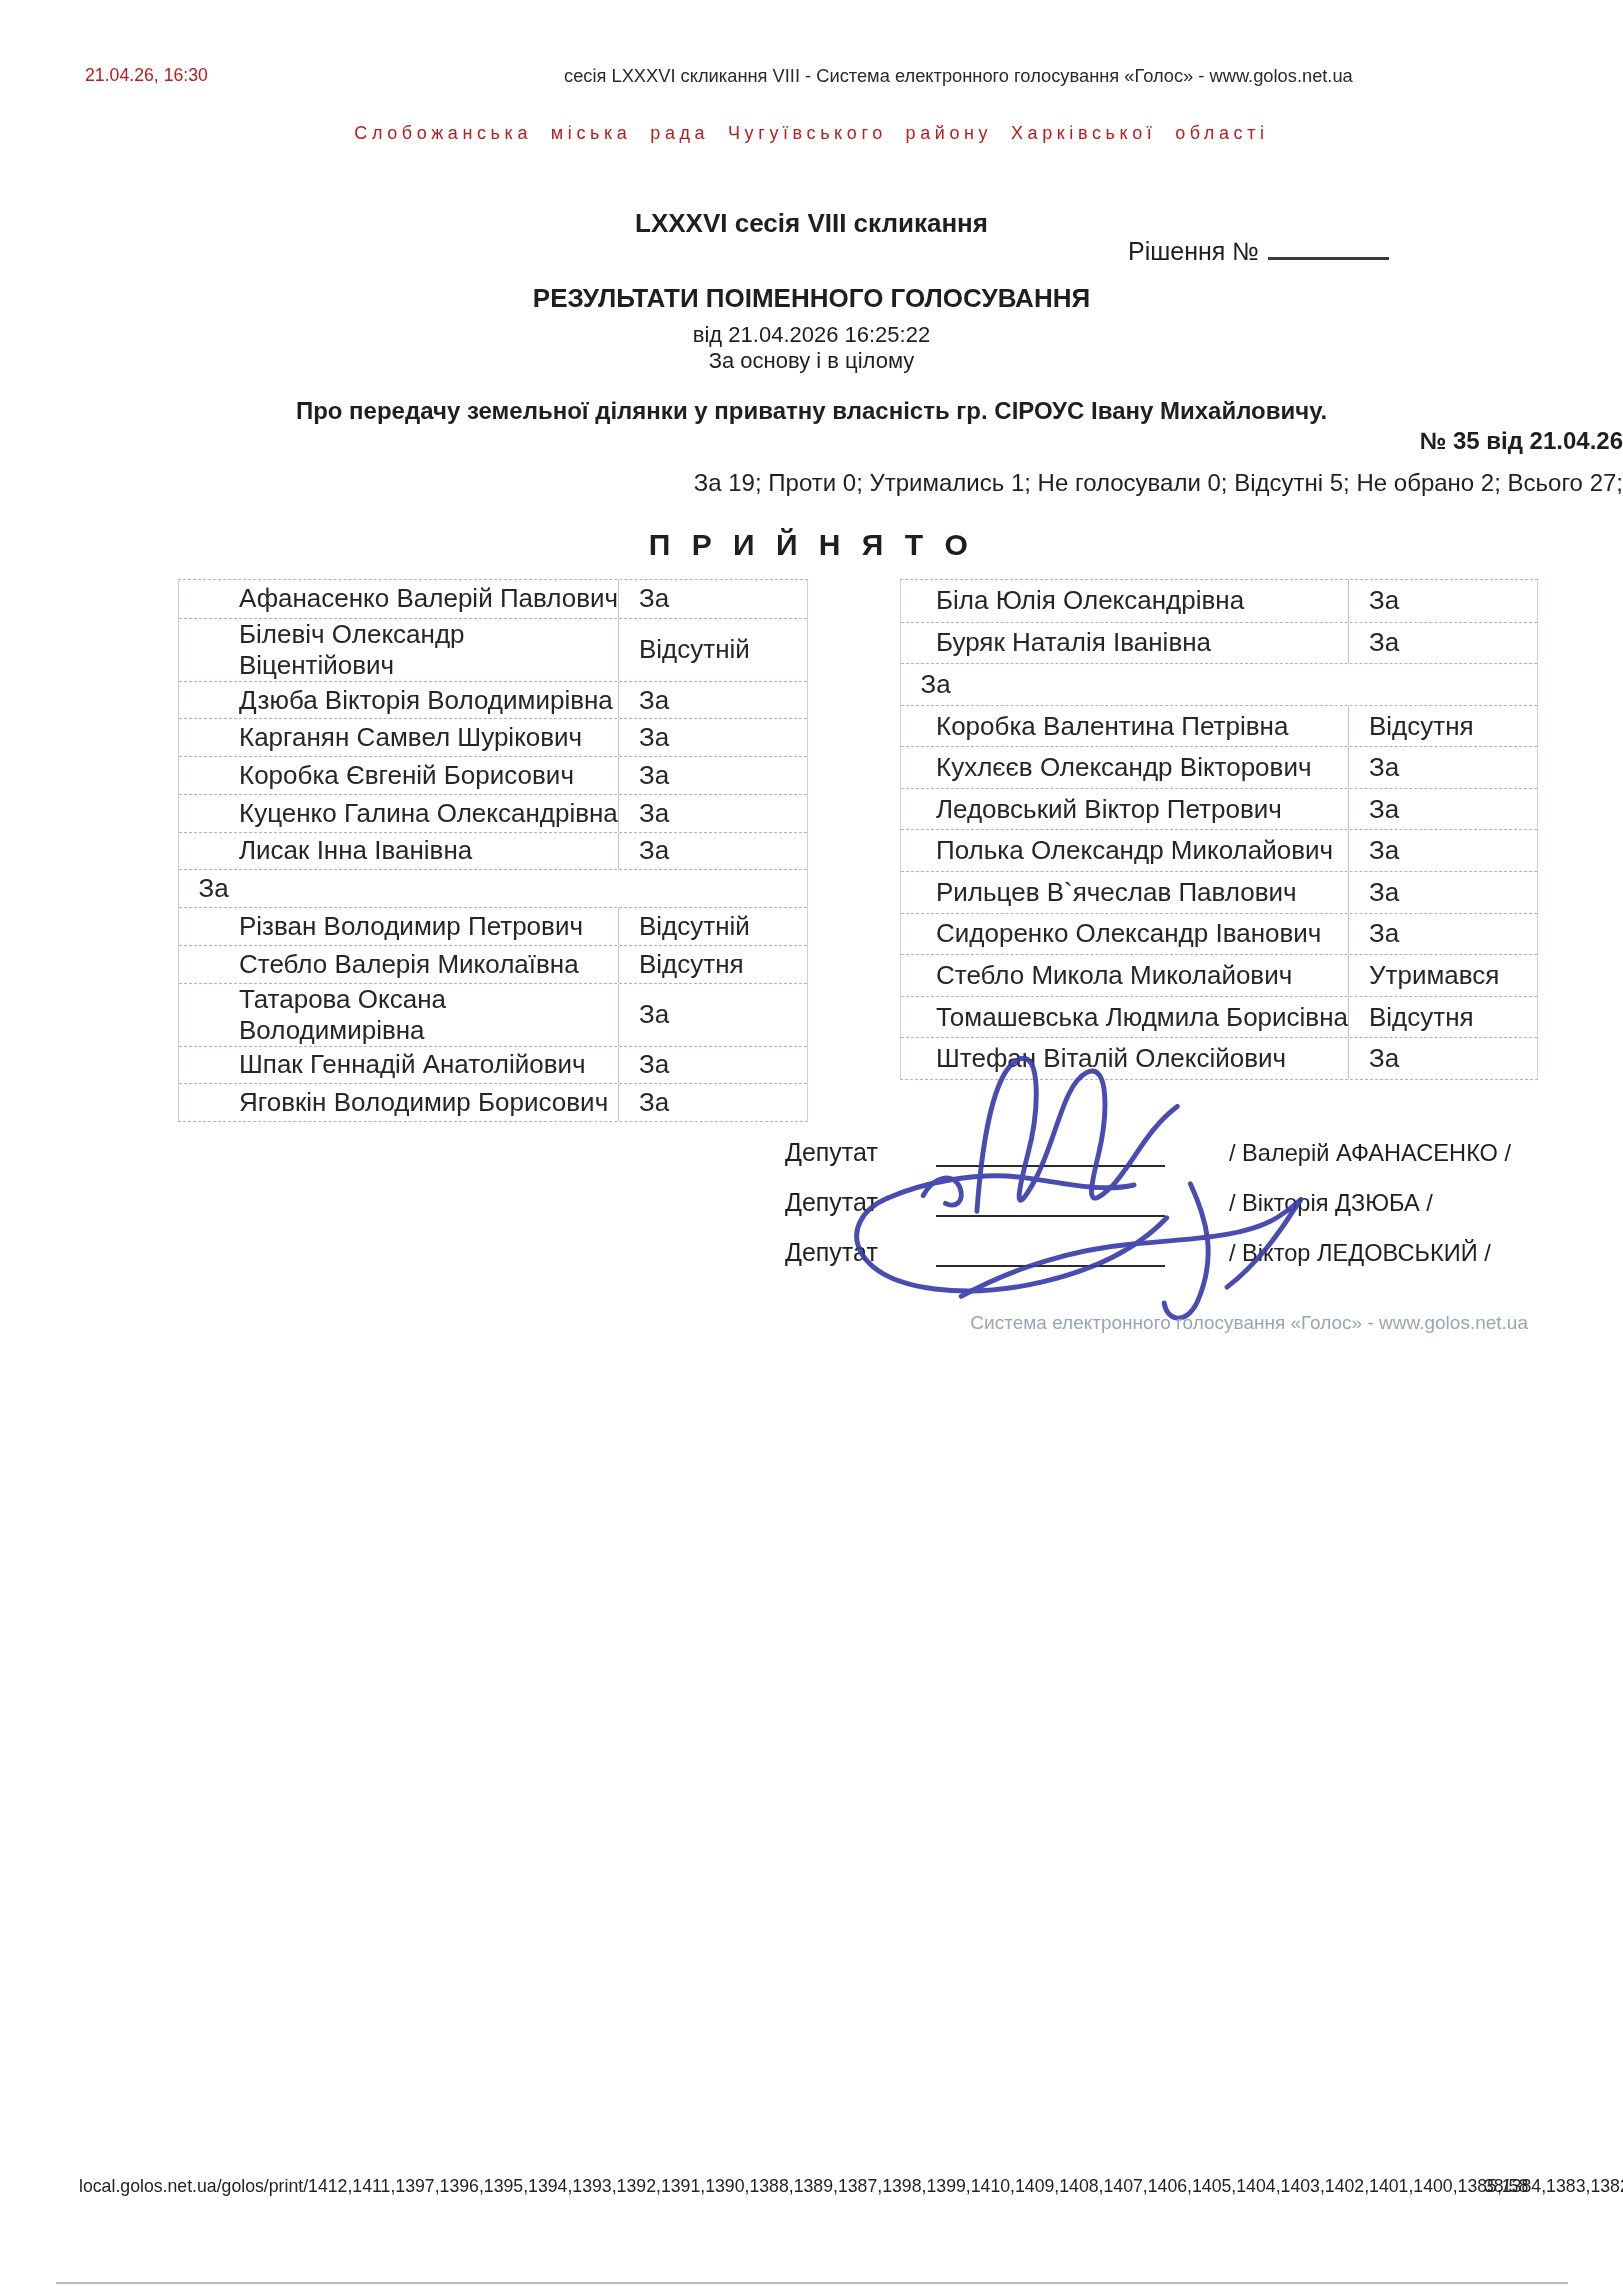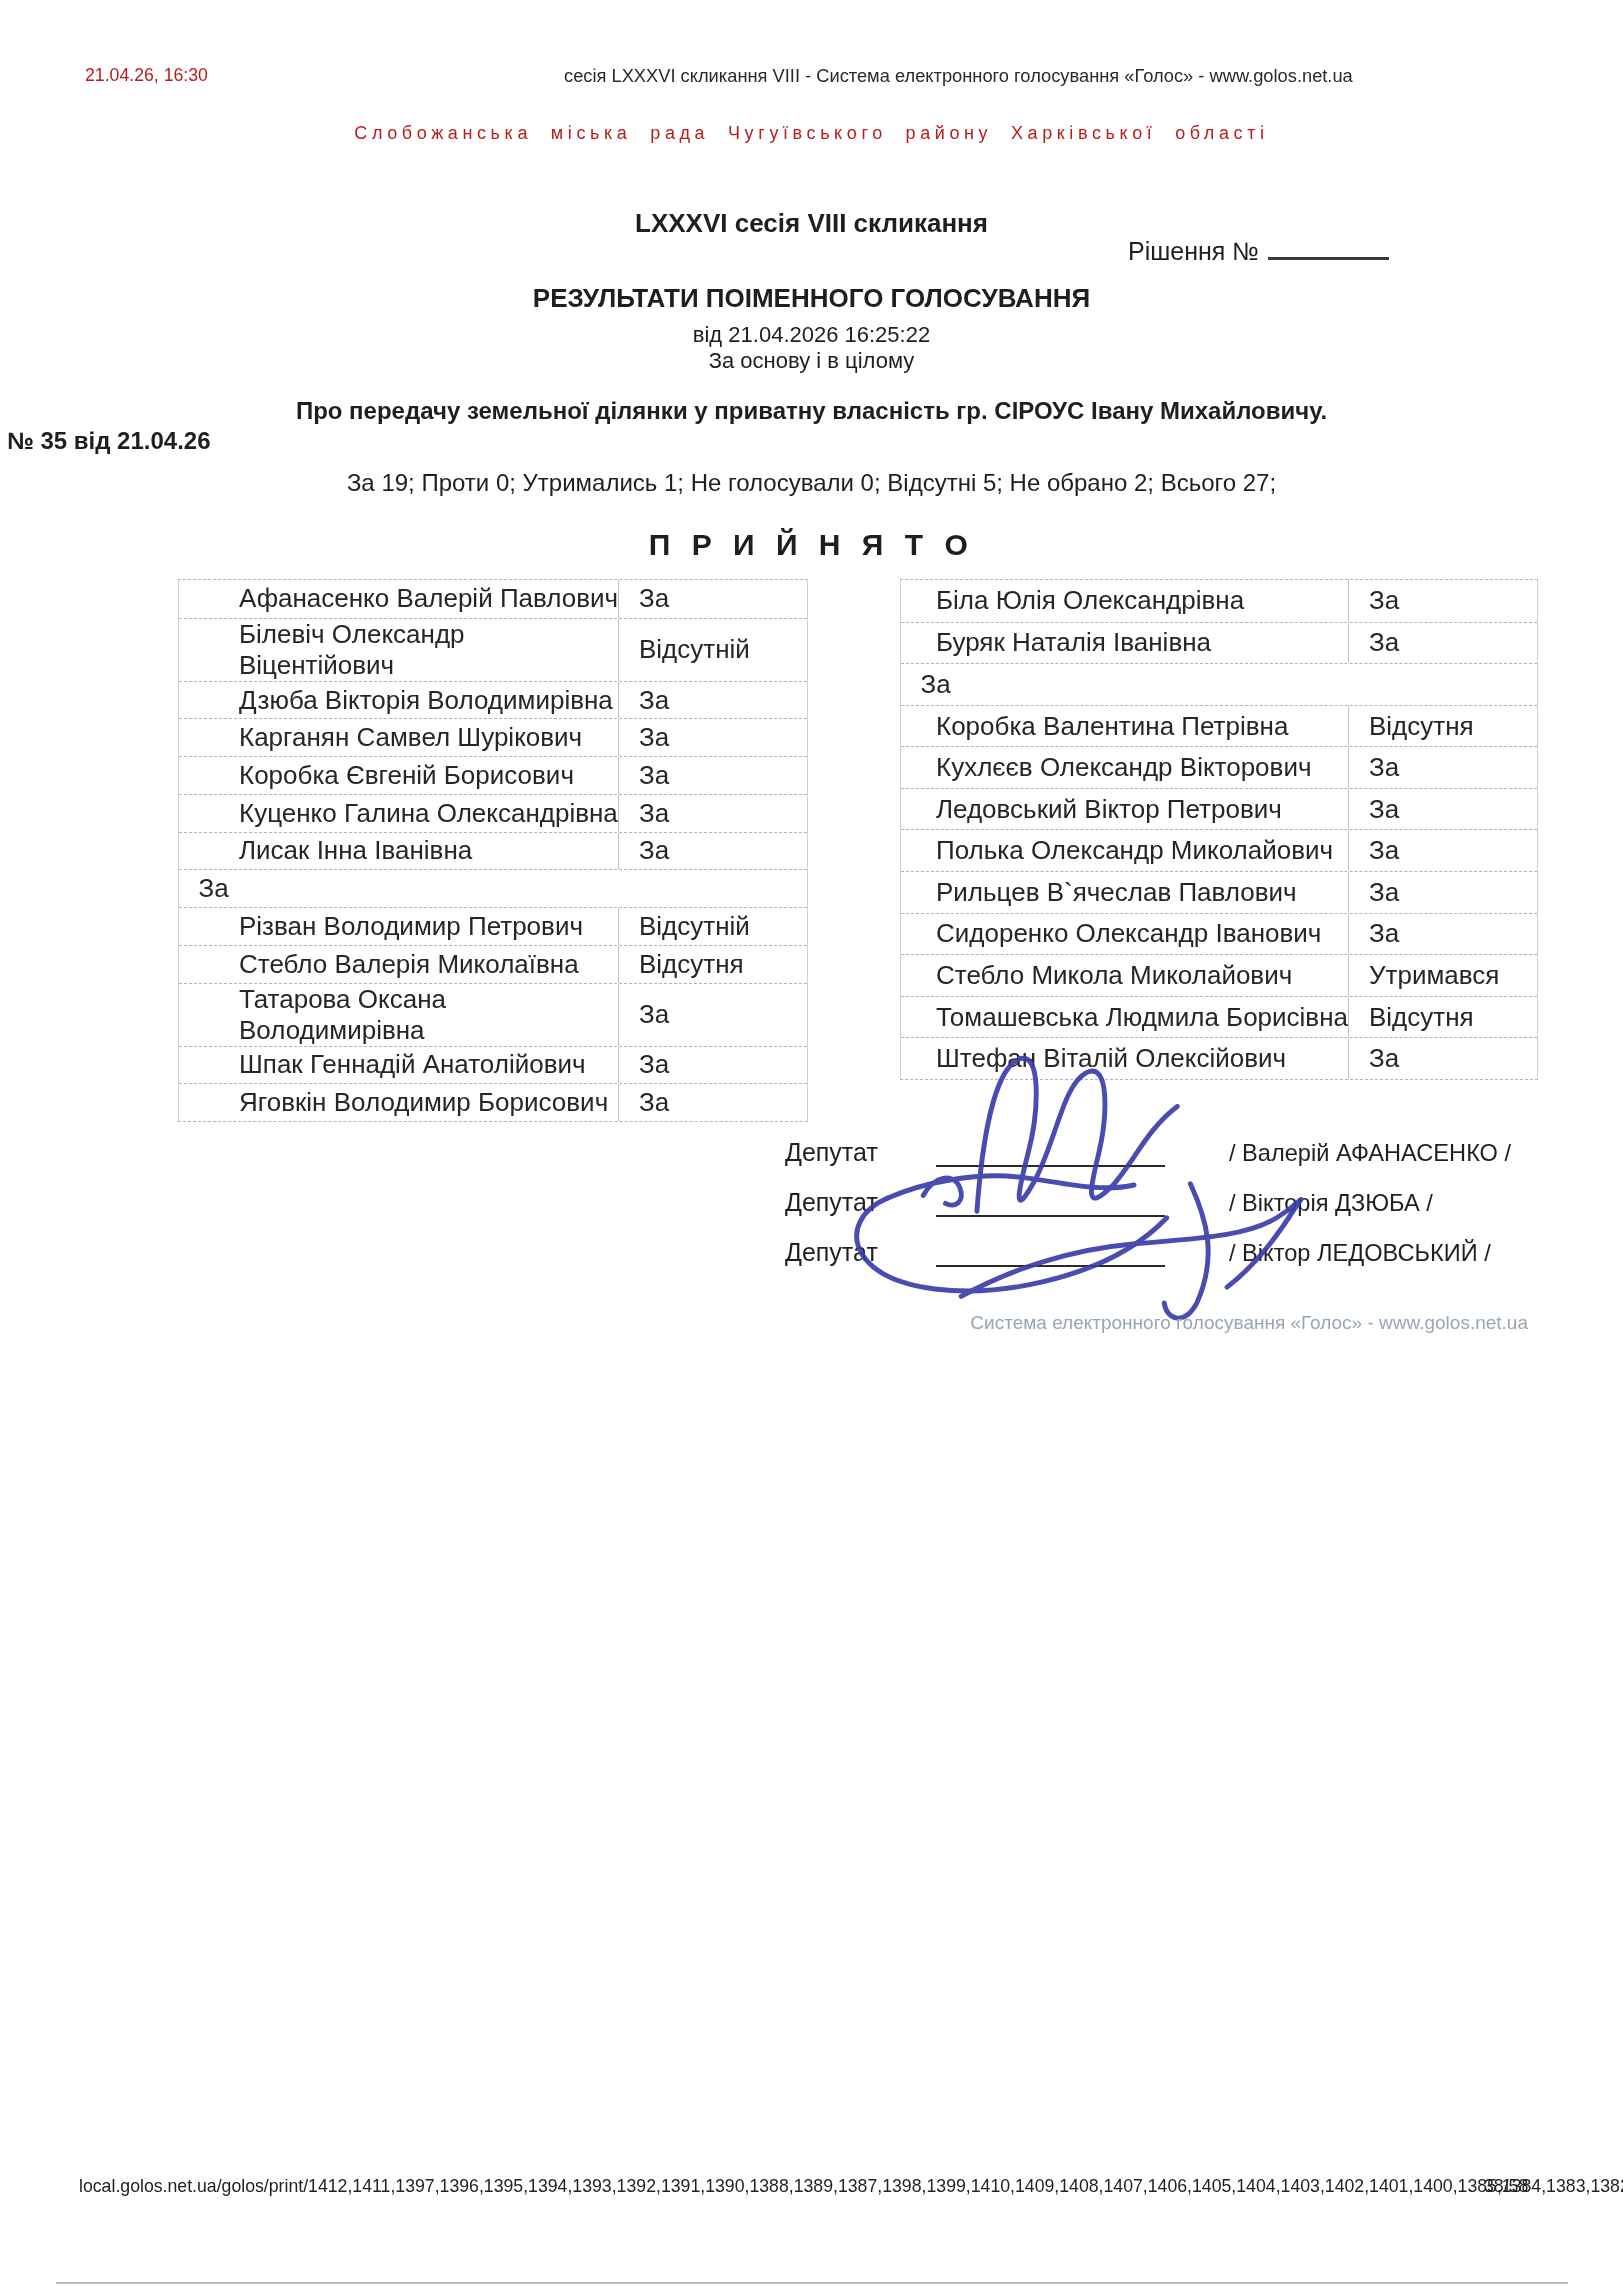--- a/index.html
+++ b/index.html
@@ -16,22 +16,22 @@
     left:0;right:0;top:123px;text-align:center;font-size:18px;color:#b91c1c;
     letter-spacing:4.6px;word-spacing:9.2px;white-space:nowrap;
   }
   .session-title{left:0;right:0;top:208px;text-align:center;font-size:26px;font-weight:bold;}
   .decision-line{left:1128px;top:237px;font-size:25px;white-space:nowrap;}
   .blank-line{display:inline-block;width:121px;border-bottom:3.3px solid #3a3a3a;margin-left:9.2px;}
   .results-heading{left:0;right:0;top:283px;text-align:center;font-size:26px;font-weight:bold;}
   .vote-datetime{left:0;right:0;top:322px;text-align:center;font-size:22px;}
   .vote-stage{left:0;right:0;top:348px;text-align:center;font-size:22px;}
   .subject{left:0;right:0;top:397px;text-align:center;font-size:24px;font-weight:bold;}
-  .subject-num{left:0;right:0;top:427px;text-align:left;font-size:24px;font-weight:bold;padding-left:7px;}
-  .summary{left:0;right:0;top:469px;text-align:center;font-size:24px;}
+  .subject-num{left:0;right:0;top:427px;text-align:right;font-size:24px;font-weight:bold;padding-left:7px;}
+  .summary{left:0;right:0;top:469px;text-align:right;font-size:24px;}
   .result{left:0;right:0;top:528px;text-align:center;font-size:30px;font-weight:bold;letter-spacing:6.5px;}
   
   .vtable{
     display:grid;
     border-top:1.3px dashed #a3b7cb;border-bottom:1.3px dashed #a3b7cb;
     border-left:0.7px solid #c6d2e0;border-right:0.7px solid #c6d2e0;
   }
   .vtable-left{left:178px;top:579px;width:628px;height:541px;grid-template-rows:repeat(13,1fr);}
   .vtable-right{left:900px;top:579px;width:636px;height:499px;grid-template-rows:repeat(12,1fr);}
   .trow{display:flex;align-items:center;border-top:1.3px dashed #a3b7cb;}

